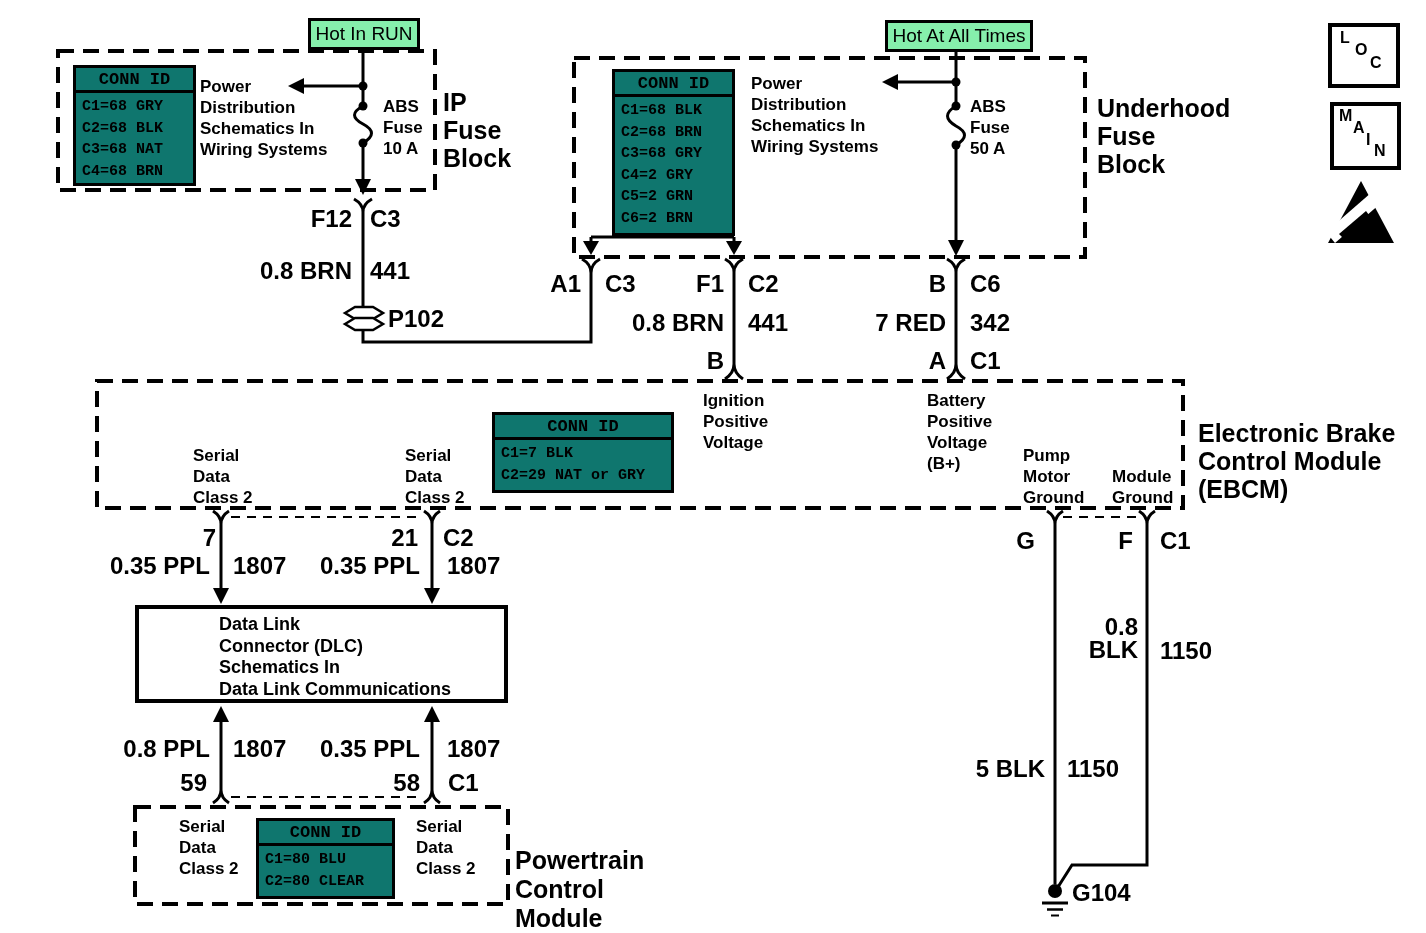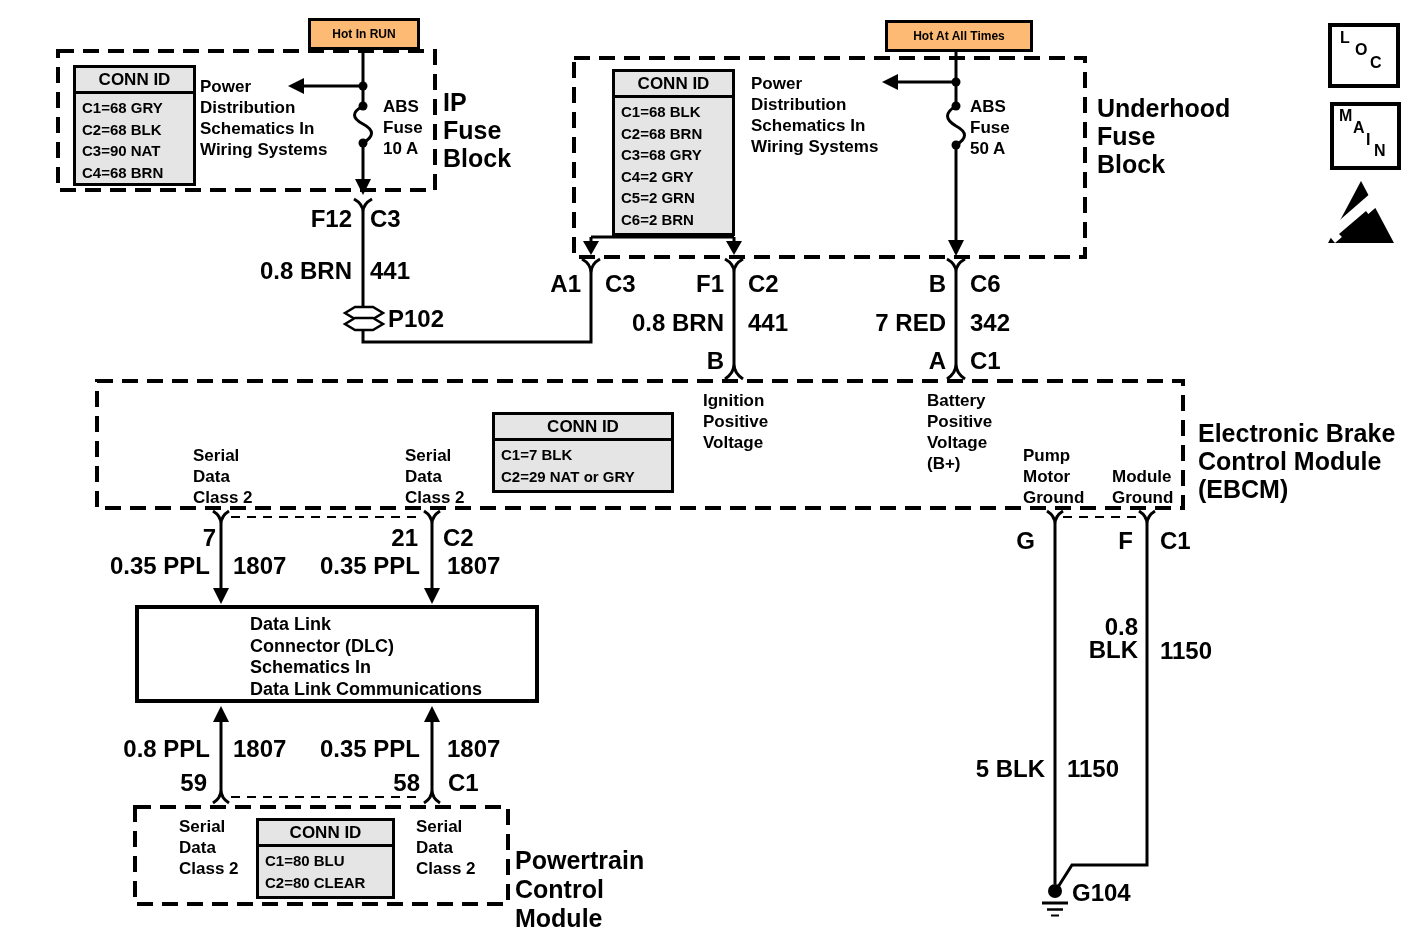--- a/index.html
+++ b/index.html
@@ -4,28 +4,28 @@
 <style>
   html,body{margin:0;padding:0;background:#fff;}
   .stage{position:relative;width:1426px;height:933px;background:#fff;overflow:hidden;
          font-family:"Liberation Sans","DejaVu Sans",sans-serif;color:#000;}
   svg{position:absolute;left:0;top:0;}
   .lbl{position:absolute;font-weight:700;white-space:pre-line;color:#000;}
   .s{font-size:17px;line-height:21px;}
   .w{font-size:24px;line-height:26px;}
   .big{font-size:25px;line-height:28px;margin-top:36px;}
   .r{transform:translateX(-100%);text-align:right;}
-  .feedbox{position:absolute;border:3.5px solid #000;background:#fdba74;display:flex;
-           align-items:center;justify-content:center;font-size:12px;font-weight:700;}
-  .connbox{position:absolute;border:3.5px solid #000;background:#e5e5e5;}
+  .feedbox{position:absolute;border:3.5px solid #000;background:#86efac;display:flex;
+           align-items:center;justify-content:center;font-size:19px;font-weight:400;}
+  .connbox{position:absolute;border:3.5px solid #000;background:#0f766e;font-family:Liberation Mono, monospace;}
   .connhdr{border-bottom:3px solid #000;text-align:center;font-size:17px;font-weight:700;
            padding:2px 0 1px 0;}
   .connrows{padding:3px 6px 0 6px;}
   .connrow{font-size:15px;line-height:21.5px;font-weight:700;white-space:nowrap;}
-  .dlcbox{position:absolute;border:4px solid #000;background:#fff;padding-left:31px;}
+  .dlcbox{position:absolute;border:4px solid #000;background:#fff;}
   .dlctext{padding:5px 0 0 80px;font-size:18px;line-height:21.5px;font-weight:700;white-space:pre-line;}
   .iconbox{position:absolute;border:4.5px solid #000;background:#fff;cursor:pointer;}
   .iconbox span{position:absolute;font-size:16px;font-weight:700;line-height:16px;}
 </style>
 </head>
 <body>
 
 <div class="stage">
 
   <svg width="1426" height="933" viewBox="0 0 1426 933">
@@ -116,21 +116,21 @@
 
   <div class="feedbox" style="left:308px;top:18px;width:106px;height:26px;">
     <span>Hot In RUN</span>
   </div>
 
   <div class="connbox" style="left:73px;top:65px;width:117px;height:115px;">
     <div class="connhdr">CONN ID</div>
     <div class="connrows">
       <div class="connrow">C1=68 GRY</div>
       <div class="connrow">C2=68 BLK</div>
-      <div class="connrow">C3=90 NAT</div>
+      <div class="connrow">C3=68 NAT</div>
       <div class="connrow">C4=68 BRN</div>
     </div>
   </div>
 
   <div class="lbl s" style="left:200px;top:76px;">Power
 Distribution
 Schematics In
 Wiring Systems</div>
   <div class="lbl s" style="left:383px;top:96px;">ABS
 Fuse

